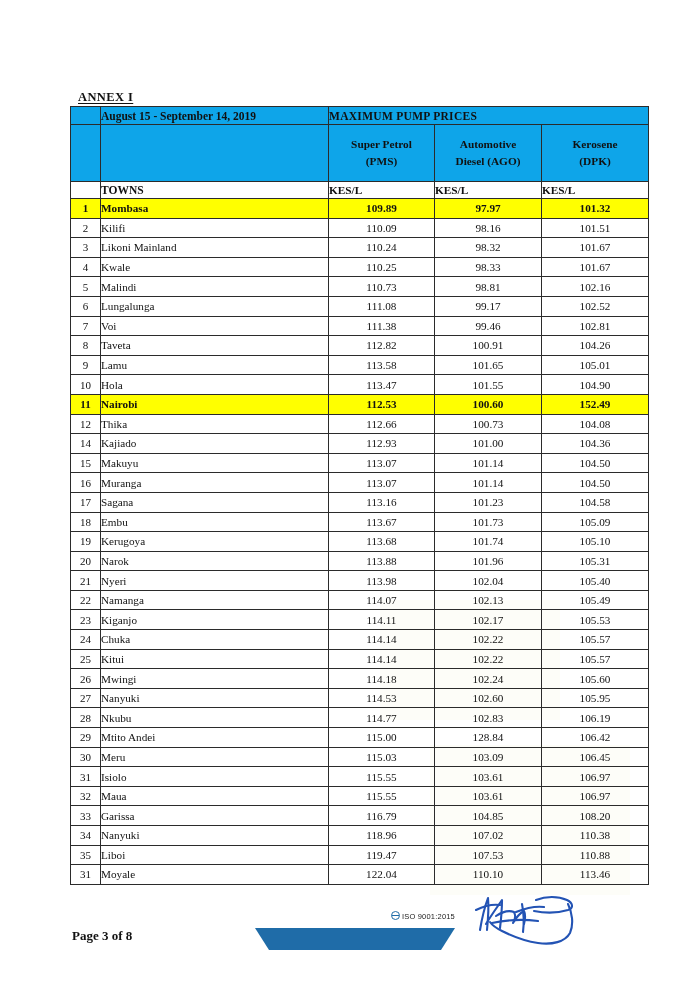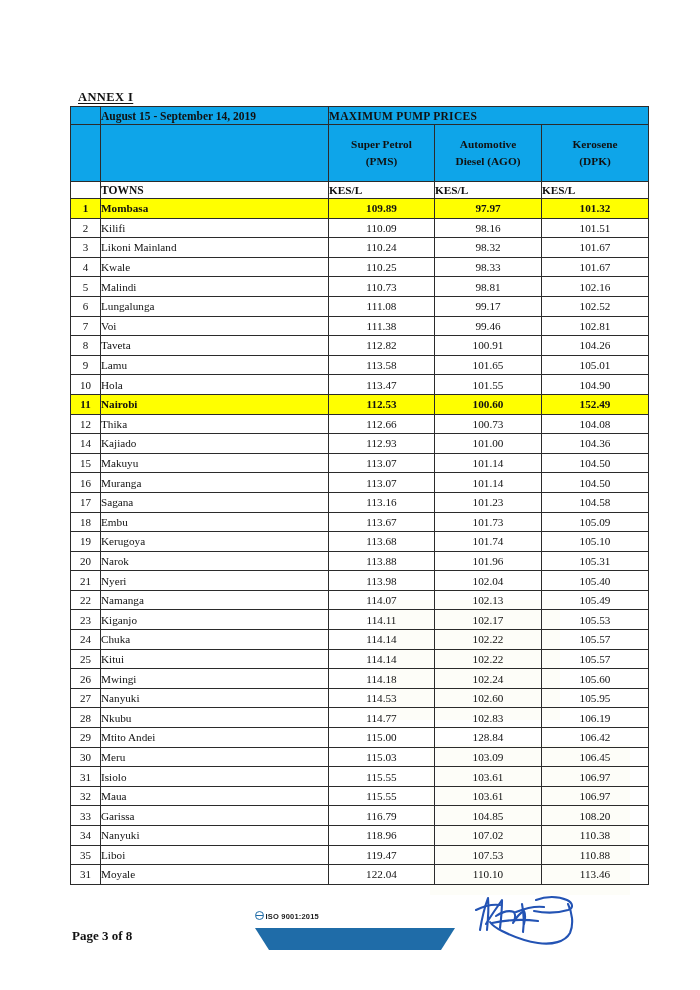--- a/index.html
+++ b/index.html
@@ -133,24 +133,24 @@
     left: 255px;
     top: 910px;
     width: 200px;
     height: 46px;
   }
   #iso-text {
     position: absolute;
     left: 0;
     top: 0;
     width: 200px;
-    text-align: left;
+    text-align: right;
     font-family: "Liberation Sans", sans-serif;
     font-size: 7.5px;
-    font-weight: bold;
+    font-weight: normal;
     color: #1a1a1a;
     letter-spacing: 0.2px;
     white-space: nowrap;
   }
   #iso-mark {
     display: inline-block;
     width: 7px;
     height: 7px;
     border-radius: 50%;
     border: 1.2px solid #1f6ca8;

